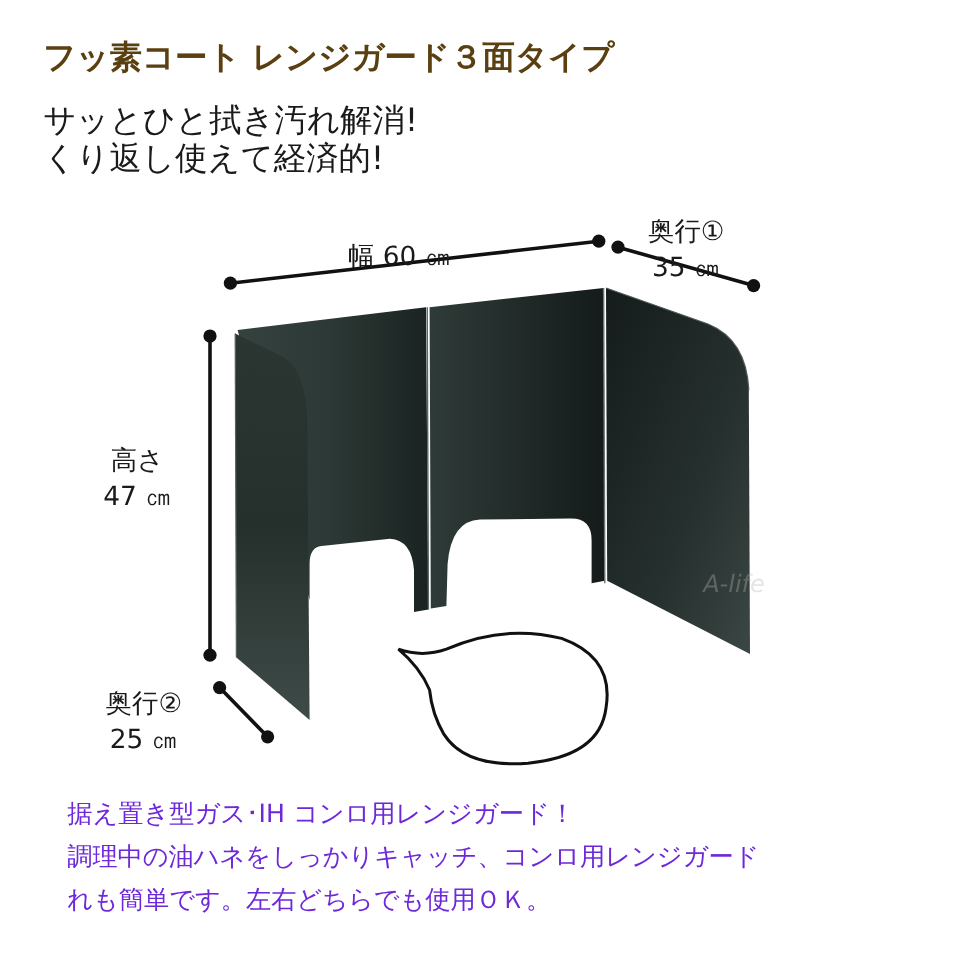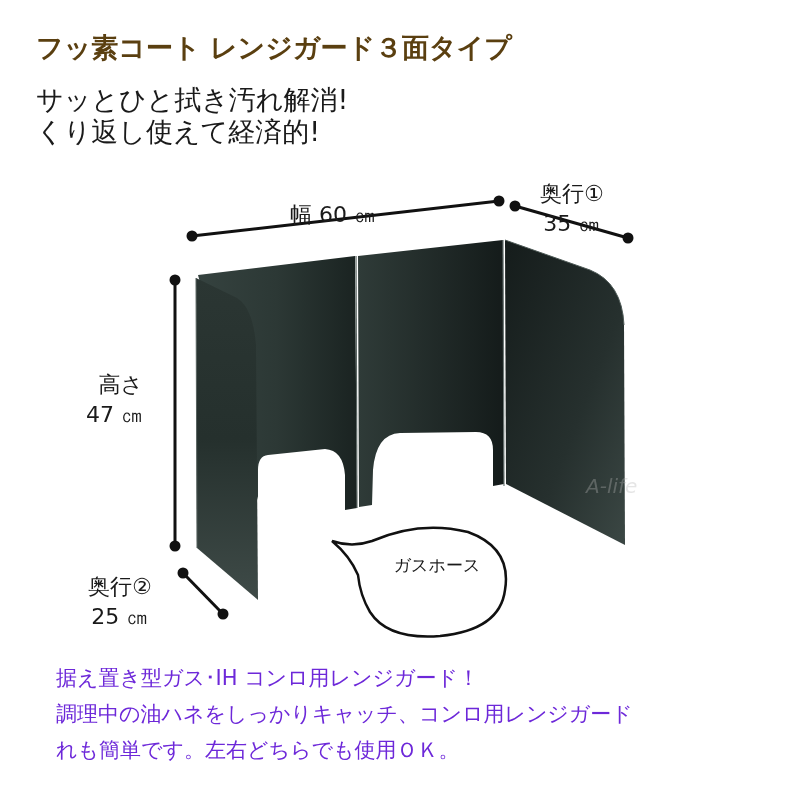--- a/index.html
+++ b/index.html
@@ -89,31 +89,30 @@
 <div class="abs catch l1">サッとひと拭き汚れ解消!</div>
 <div class="abs catch l2">くり返し使えて経済的!</div>
 
 <div class="abs dimlabel" style="left:290px; top:172px;margin-top:28px;">幅 60 ㎝</div>
 
 <div class="abs dimlabel" style="left:540px; top:148px;margin-top:31px;">
   <div>奥行①</div>
   <div>35 ㎝</div>
 </div>
 
-<div class="abs dimlabel" style="left:86px; top:370px;text-align:right;">
+<div class="abs dimlabel" style="left:86px; top:370px;">
   <div>高さ</div>
   <div>47 ㎝</div>
 </div>
 
 <div class="abs dimlabel" style="left:88px; top:572px;">
   <div>奥行②</div>
   <div>25 ㎝</div>
 </div>
 
 <div class="abs bubble-text">
-  <div>ガスホース</div>
 </div>
 
 <div class="abs watermark">A-life</div>
 
 <div class="abs desc l1">据え置き型ガス･IH コンロ用レンジガード！</div>
 <div class="abs desc l2">調理中の油ハネをしっかりキャッチ、コンロ用レンジガード</div>
 <div class="abs desc l3">れも簡単です。左右どちらでも使用ＯＫ。</div>
 
 </body></html>

